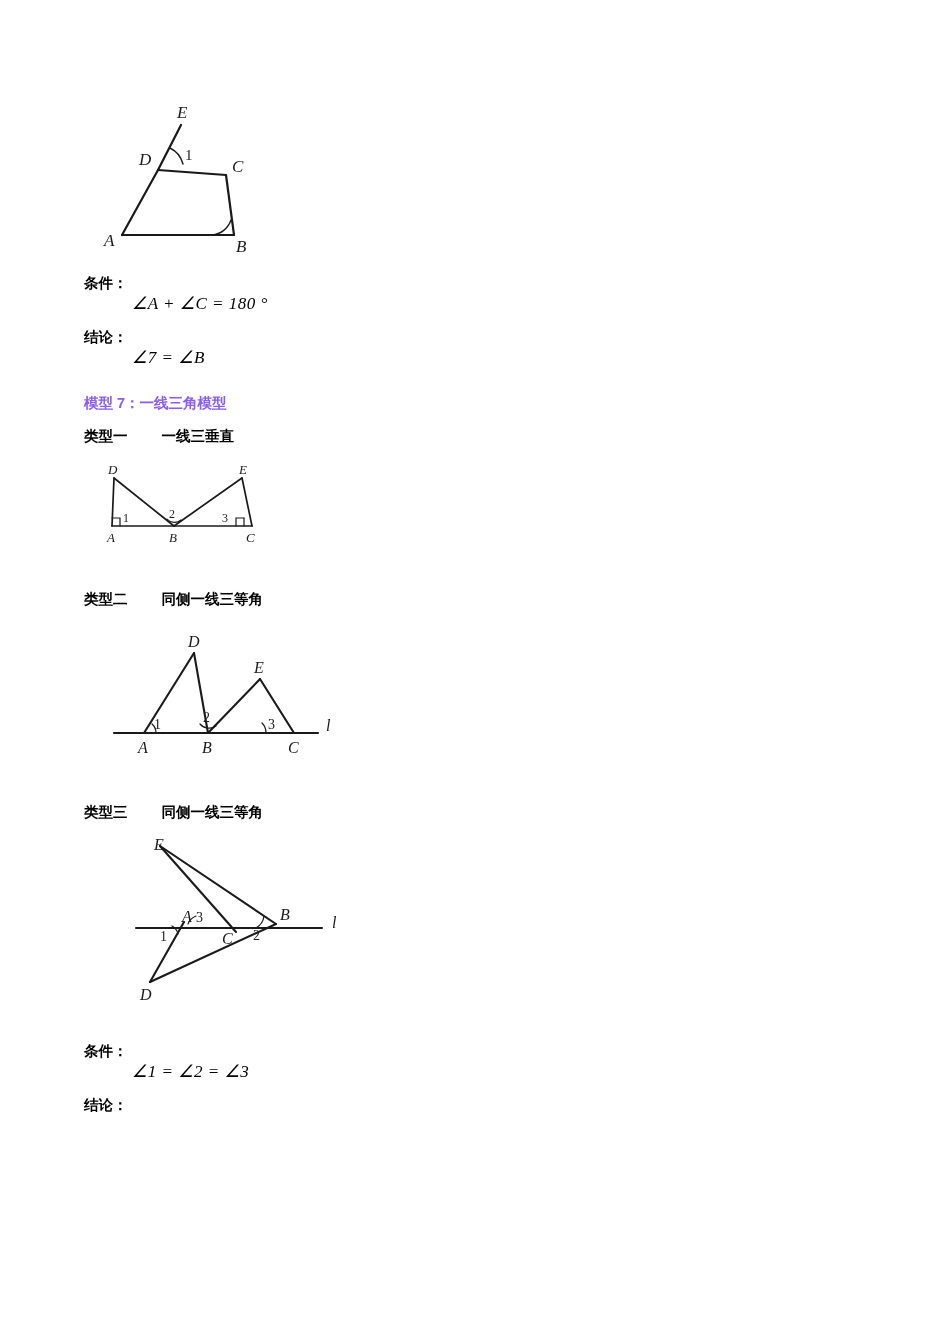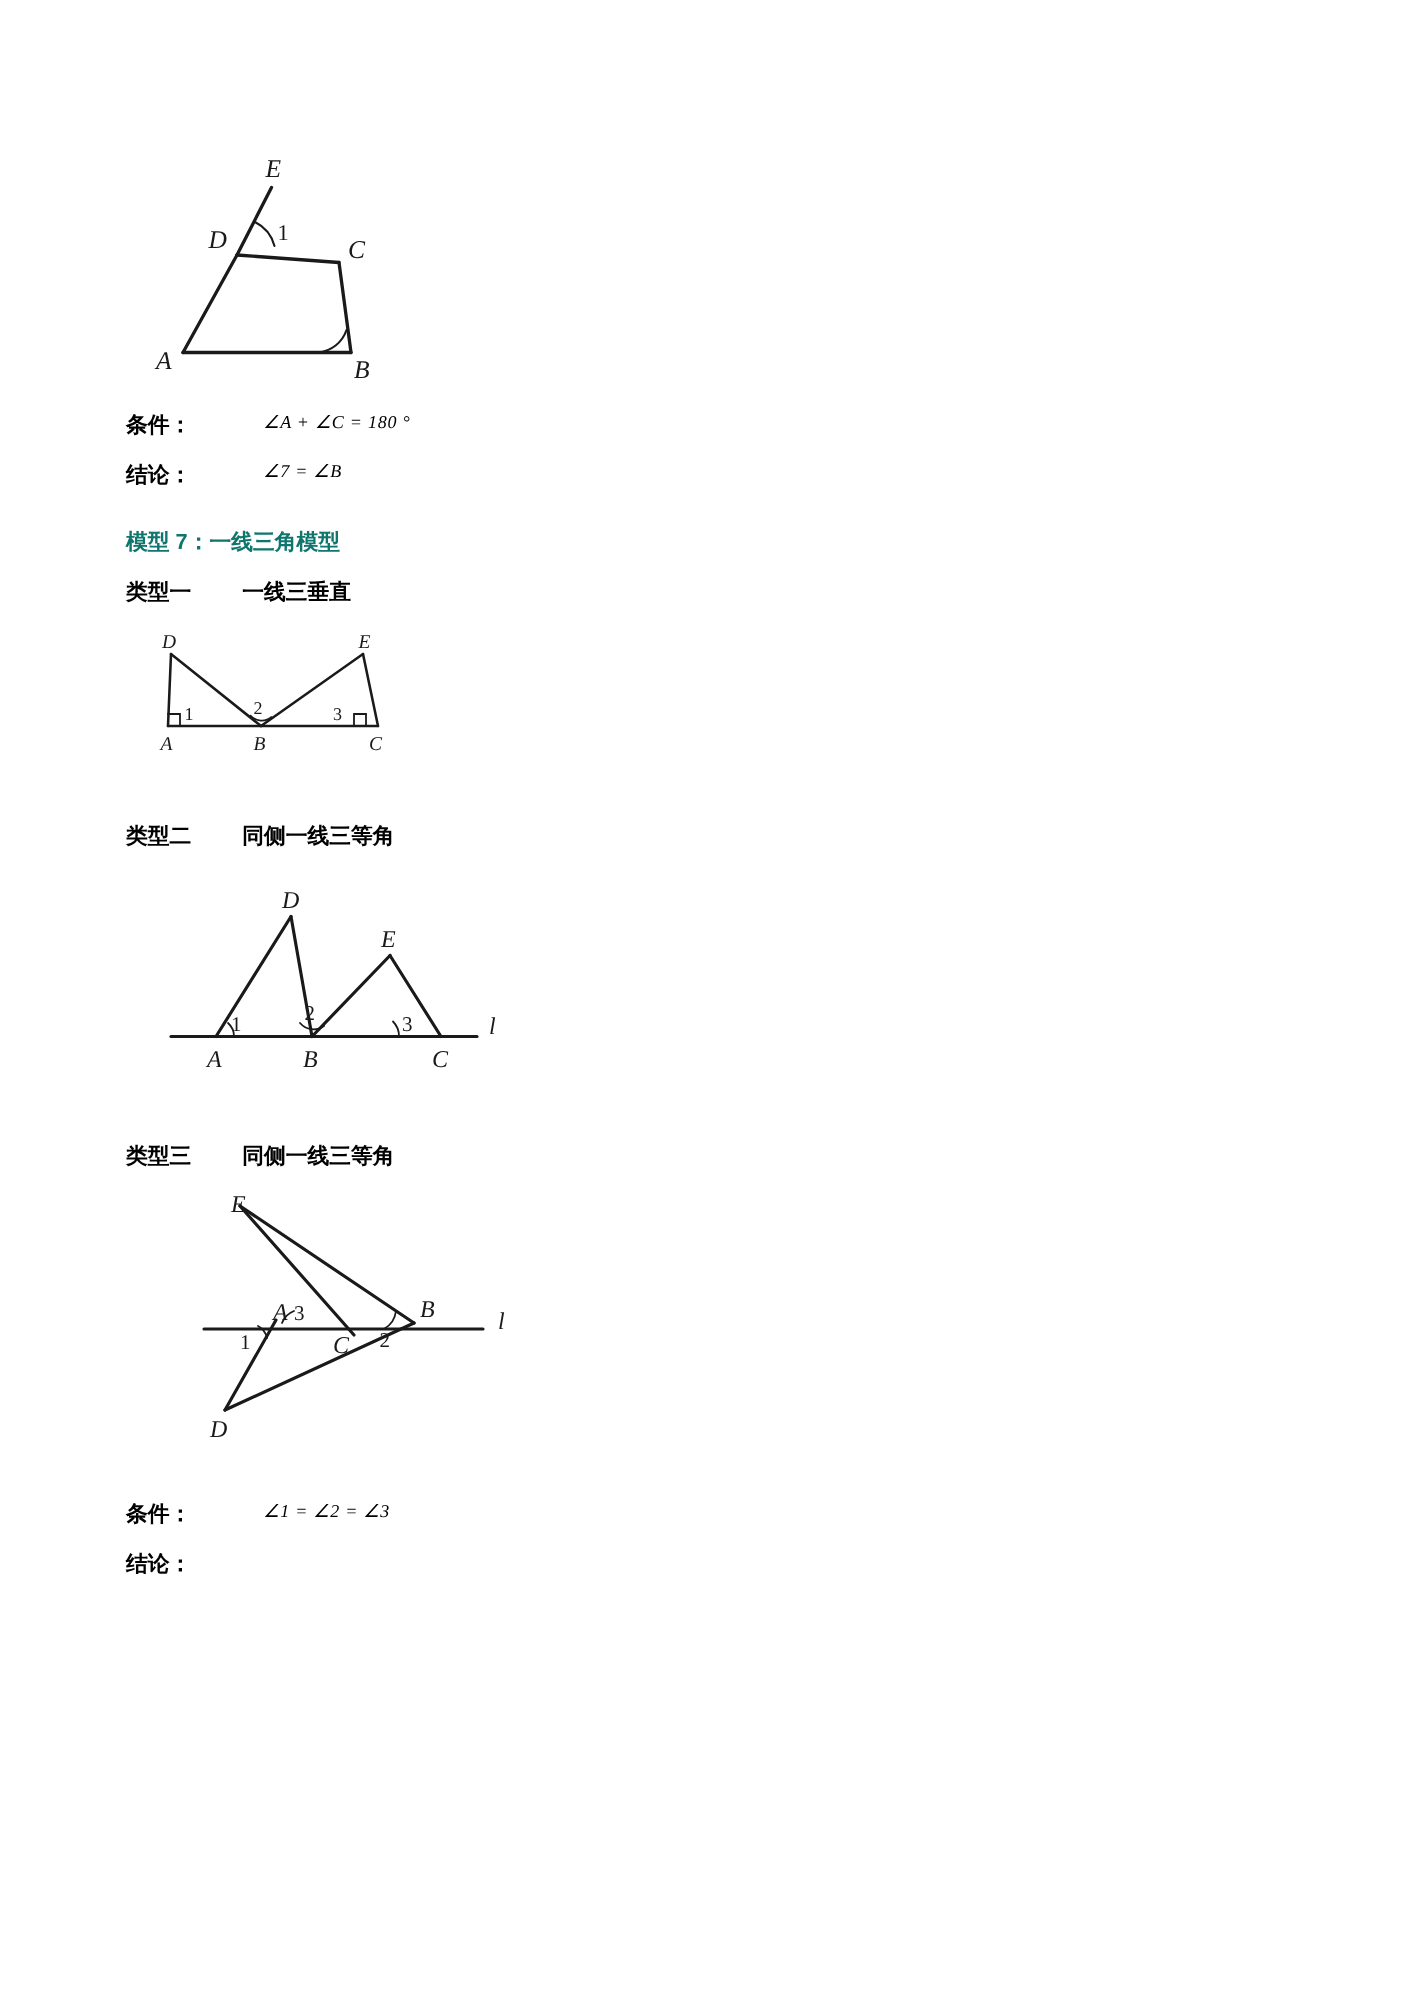--- a/index.html
+++ b/index.html
@@ -32,36 +32,37 @@
   .fig {
     display: block;
   }
   .label-line {
     font-family: "Liberation Sans", sans-serif;
     font-weight: bold;
     font-size: 14.5px;
     color: #000;
   }
   .label-line.red {
-    color: #0f766e;
+    color: #8b5cf6;
   }
   .cond-row {
     display: flex;
     align-items: flex-start;
+    flex-direction: column;
   }
   .cond-label {
     font-family: "Liberation Sans", sans-serif;
     font-weight: bold;
     font-size: 14.5px;
     white-space: nowrap;
   }
   .math {
     font-family: "Liberation Serif", serif;
     font-style: italic;
-    font-size: 12px;
+    font-size: 17px;
     letter-spacing: 0.5px;
   }
   .spacer-sm { height: 14px; }
   .spacer-md { height: 26px; }
   .spacer-lg { height: 40px; }
   .type-row {
     font-family: "Liberation Sans", sans-serif;
     font-weight: bold;
     font-size: 14.5px;
   }

